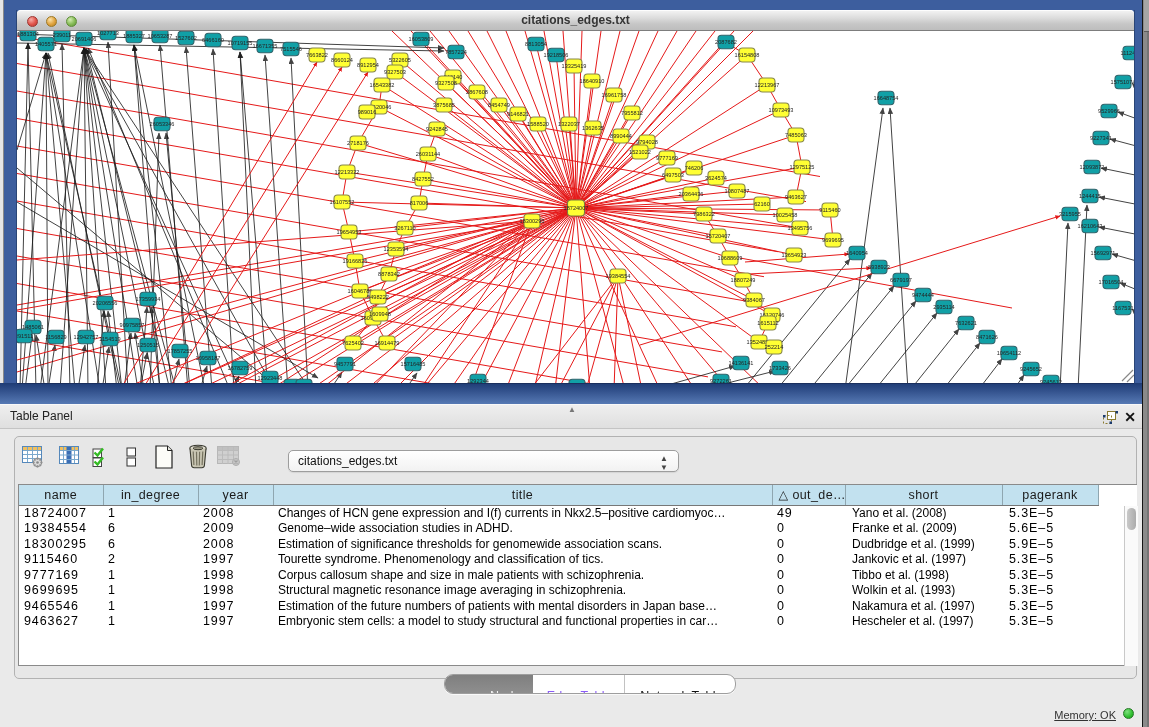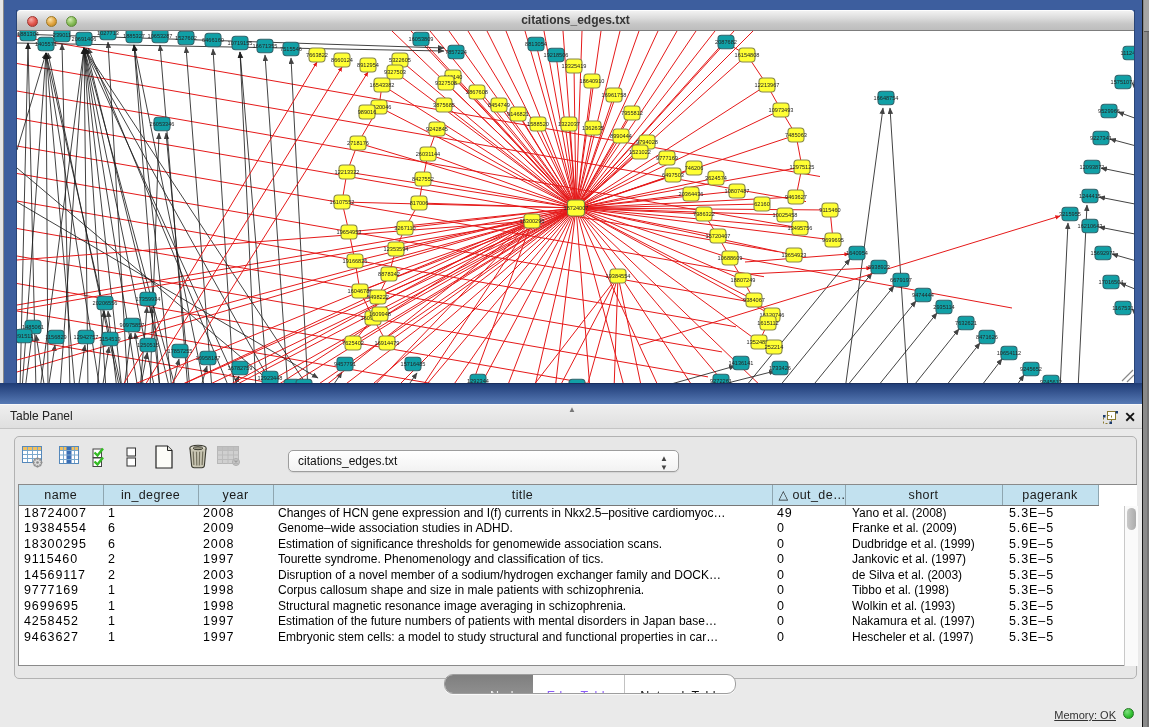--- a/index.html
+++ b/index.html
@@ -999,48 +999,39 @@
         <tr>
               <td>9115460</td>
               <td>2</td>
               <td>1997</td>
               <td>Tourette syndrome. Phenomenology and classification of tics.</td>
               <td>0</td>
               <td style="padding-left:7px">Jankovic et al. (1997)</td>
               <td style="padding-left:7px">5.3E–5</td>
             </tr>
         <tr>
-              <td>14569117</td>
-              <td>2</td>
-              <td>2003</td>
-              <td>Disruption of a novel member of a sodium/hydrogen exchanger family and DOCK…</td>
-              <td>0</td>
-              <td style="padding-left:7px">de Silva et al. (2003)</td>
-              <td style="padding-left:7px">5.3E–5</td>
-            </tr>
-        <tr>
               <td>9777169</td>
               <td>1</td>
               <td>1998</td>
               <td>Corpus callosum shape and size in male patients with schizophrenia.</td>
               <td>0</td>
               <td style="padding-left:7px">Tibbo et al. (1998)</td>
               <td style="padding-left:7px">5.3E–5</td>
             </tr>
         <tr>
               <td>9699695</td>
               <td>1</td>
               <td>1998</td>
               <td>Structural magnetic resonance image averaging in schizophrenia.</td>
               <td>0</td>
               <td style="padding-left:7px">Wolkin et al. (1993)</td>
               <td style="padding-left:7px">5.3E–5</td>
             </tr>
         <tr>
-              <td>4258452</td>
+              <td>9465546</td>
               <td>1</td>
               <td>1997</td>
               <td>Estimation of the future numbers of patients with mental disorders in Japan base…</td>
               <td>0</td>
               <td style="padding-left:7px">Nakamura et al. (1997)</td>
               <td style="padding-left:7px">5.3E–5</td>
             </tr>
         <tr>
               <td>9463627</td>
               <td>1</td>

